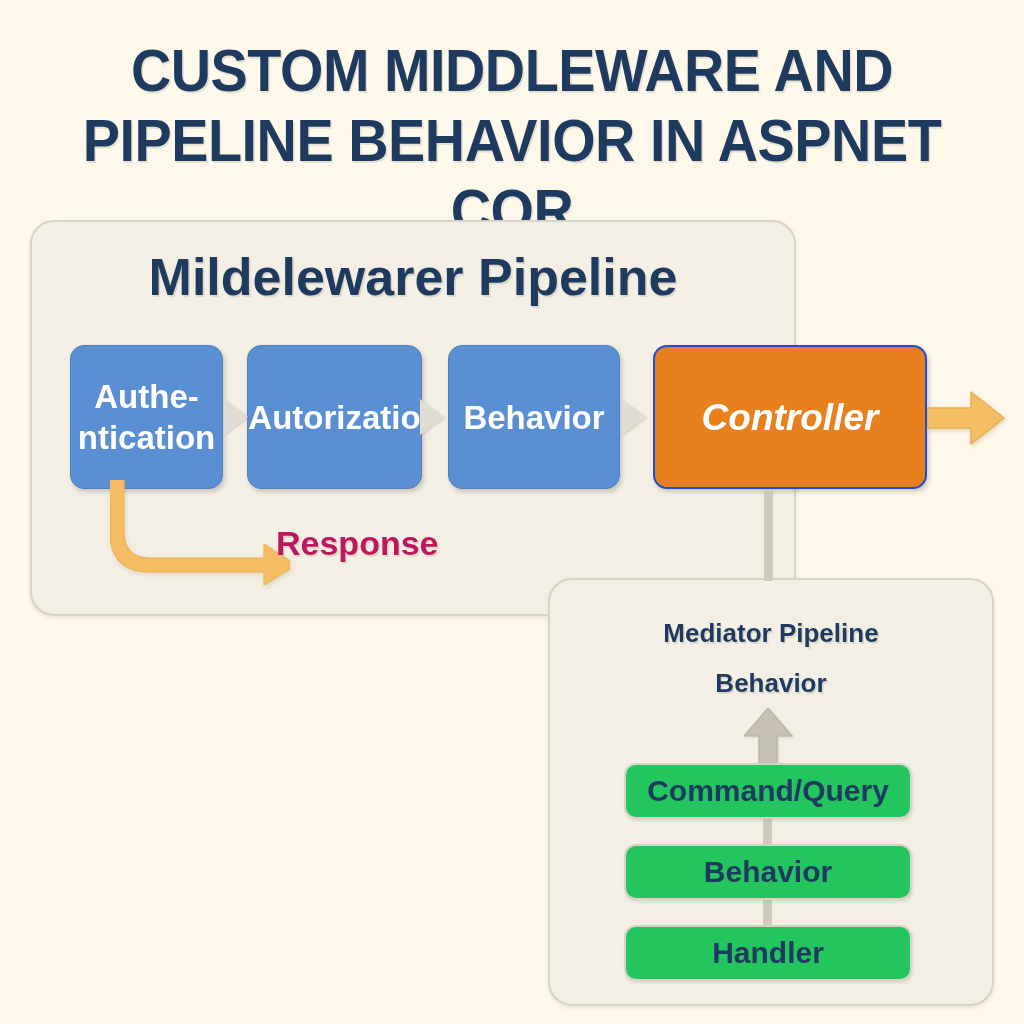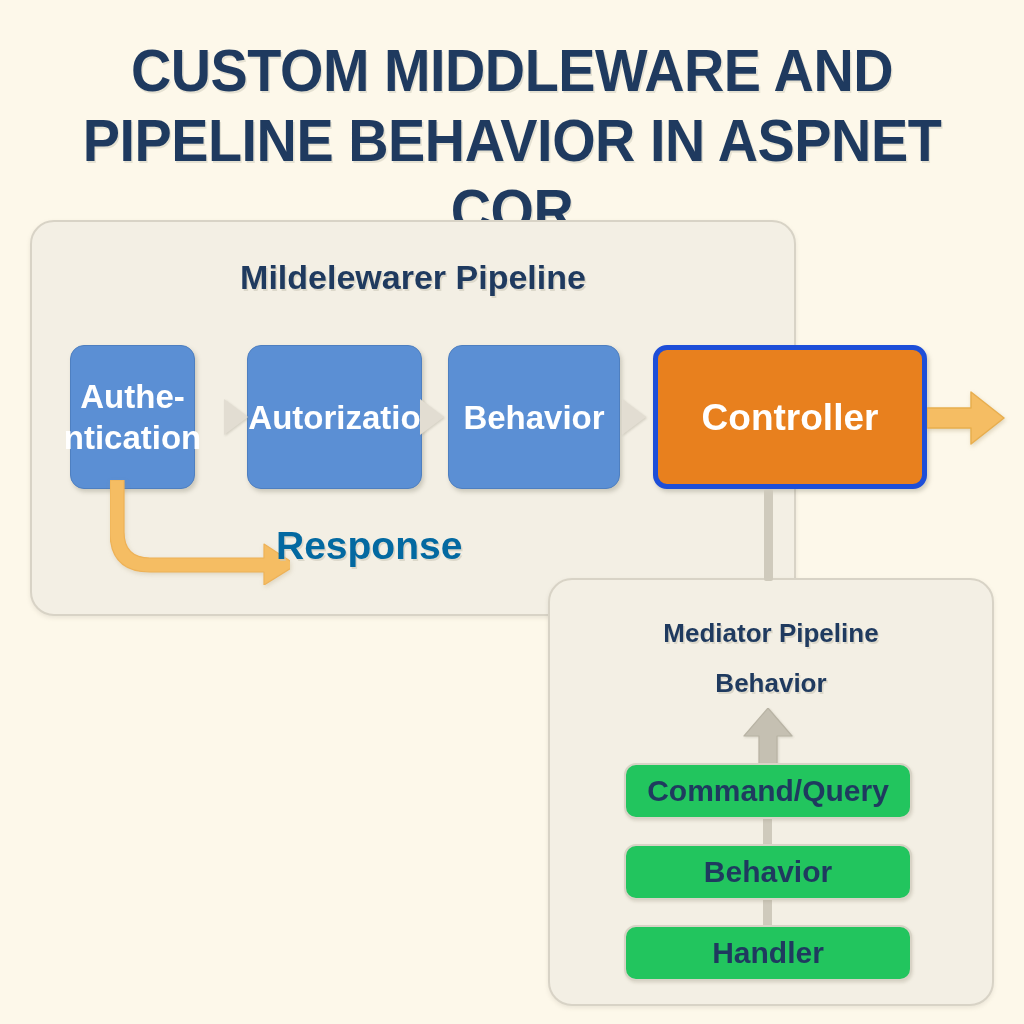--- a/index.html
+++ b/index.html
@@ -61,44 +61,44 @@
     position: absolute;
     left: 0;
     width: 100%;
     text-align: center;
     color: #1f3a5f;
     font-size: 43px;
     font-weight: bold;
     line-height: 51px;
     text-shadow: 1.5px 1.5px 0 rgba(205,200,185,0.6);
   }
-  #middleware-title { top: 30px; font-size: 34px; }
+  #middleware-title { top: 30px; font-size: 52px; }
   #mediator-title   { top: 28px; font-size: 26px; line-height: 50px; white-space: pre-line; }
 
   
   .stage {
     position: absolute;
     border-radius: 14px;
     display: flex;
     align-items: center;
     justify-content: center;
     text-align: center;
     color: #ffffff;
     font-weight: bold;
     font-size: 33px;
     line-height: 41px;
     box-shadow: 2px 3px 4px rgba(130,125,110,0.35);
     white-space: pre-line;
     box-sizing: border-box;
     padding: 0 4px;
   }
   .stage.blue   { background: #5b8fd4; border: 1px solid #4e7fc0; }
-  .stage.orange { background: #e8801e; border: 5px solid #1d4ed8; }
-
-  #stage-0 { left: 70px;  top: 345px; width: 125px; height: 144px; }
+  .stage.orange { background: #e8801e; border: 2px solid #1d4ed8; font-style: italic; }
+
+  #stage-0 { left: 70px;  top: 345px; width: 153px; height: 144px; }
   #stage-1 { left: 247px; top: 345px; width: 175px; height: 144px; }
   #stage-2 { left: 448px; top: 345px; width: 172px; height: 144px; }
   #stage-3 { left: 653px; top: 345px; width: 274px; height: 144px; font-size: 37px; }
 
   
   .chevron {
     position: absolute;
     width: 0;
     height: 0;
     border-top: 18px solid transparent;
@@ -126,22 +126,22 @@
     left: 110px;
     top: 480px;
     width: 180px;
     height: 105px;
     filter: drop-shadow(1px 2px 2px rgba(160,140,90,0.25));
   }
   #response-label {
     position: absolute;
     left: 276px;
     top: 524px;
-    color: #0369a1;
-    font-size: 39px;
+    color: #be185d;
+    font-size: 34px;
     font-weight: bold;
     text-shadow: 1.5px 1.5px 0 rgba(205,200,185,0.6);
   }
 
   
   #controller-connector {
     position: absolute;
     left: 764px;
     top: 489px;
     width: 9px;

